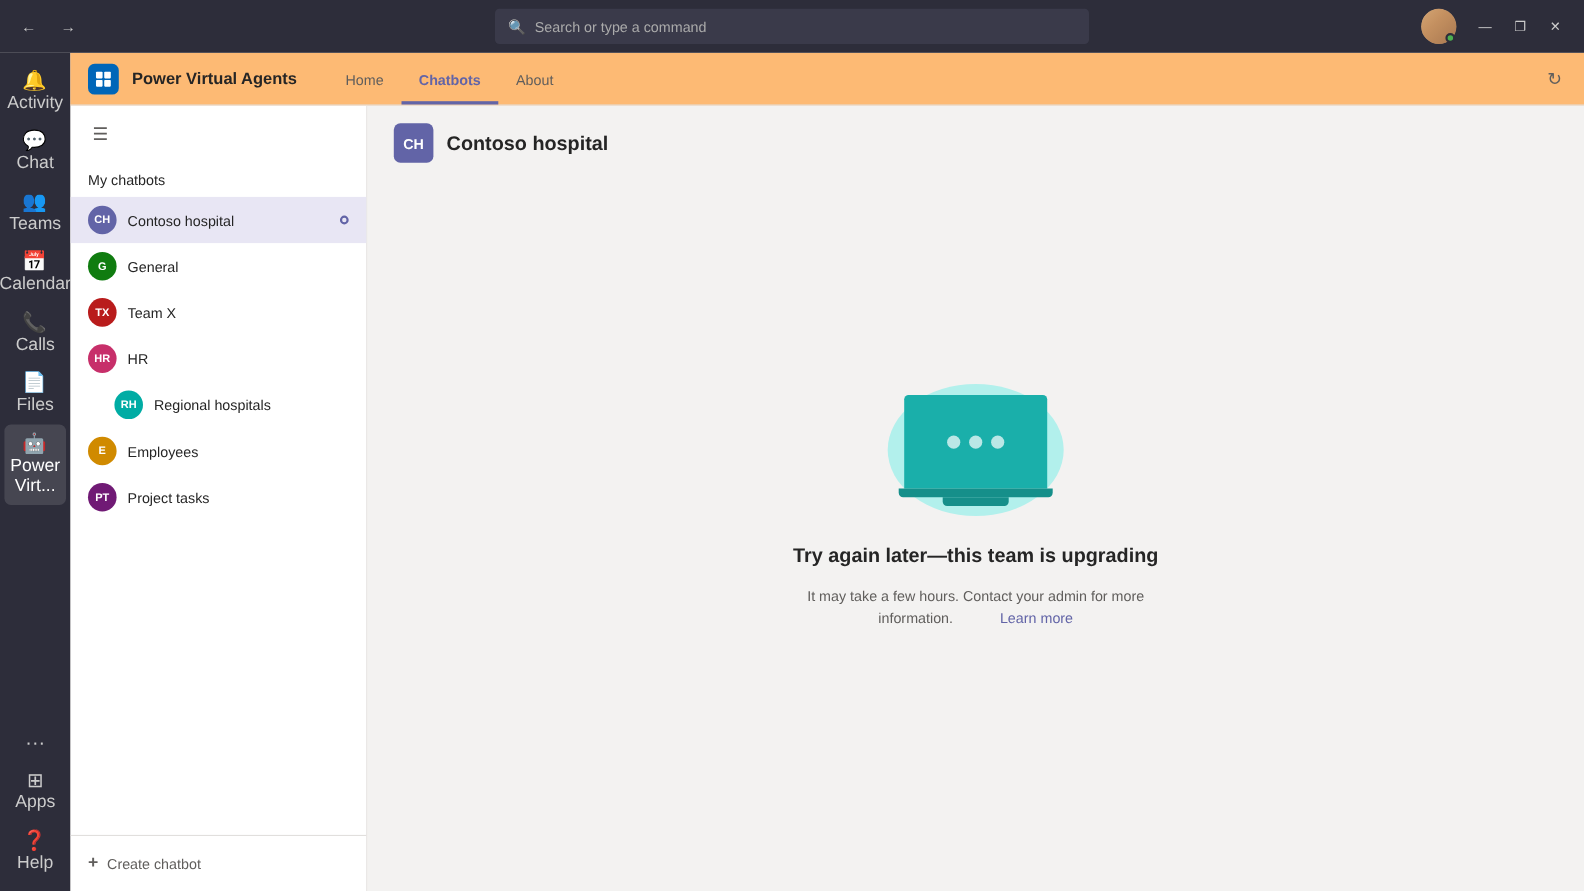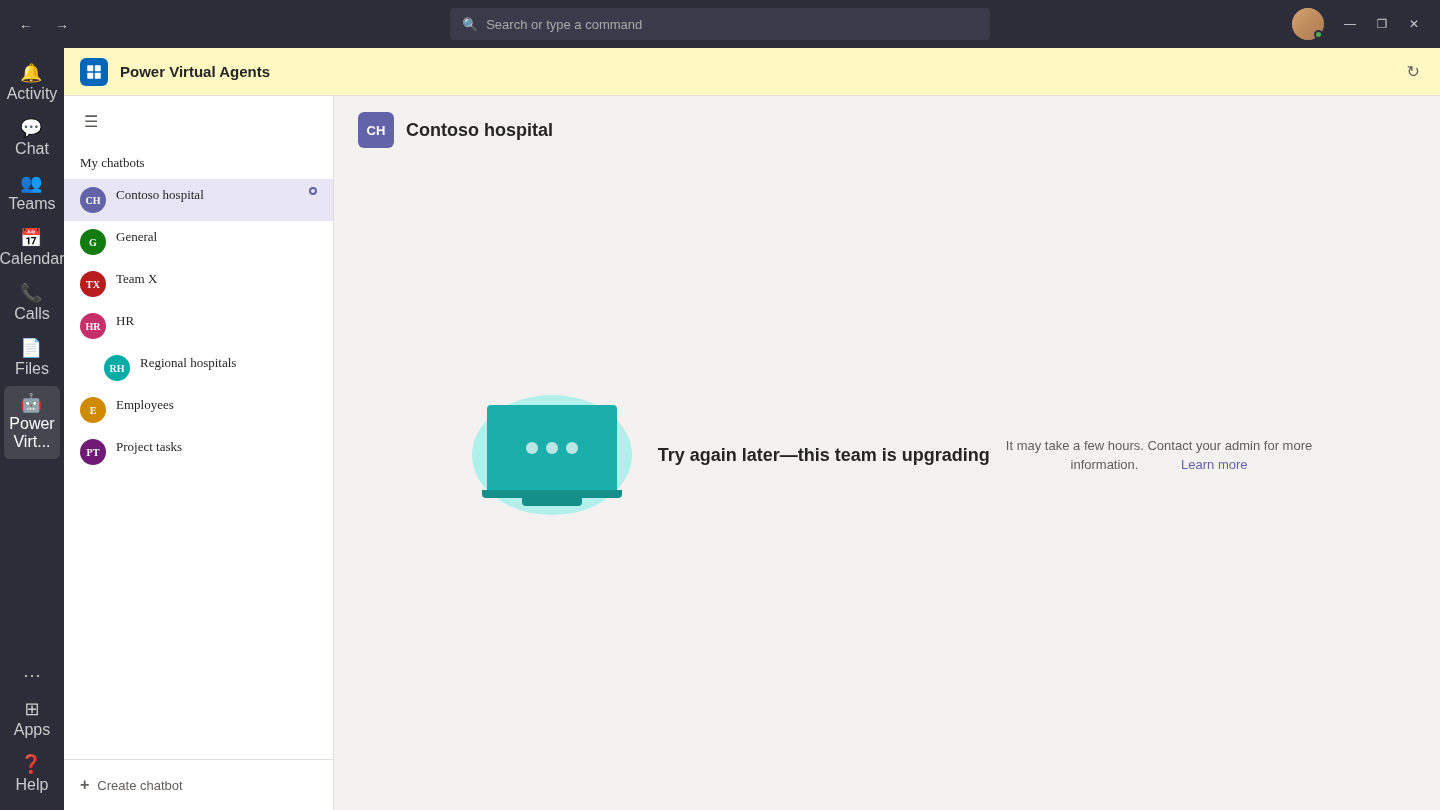--- a/index.html
+++ b/index.html
@@ -72,21 +72,21 @@
     .sidebar-item.active .sidebar-icon { color: #fff; }
     .sidebar-icon { font-size: 18px; line-height: 1; }
     .sidebar-label { font-size: 16px; text-align: center; }
     .sidebar-spacer { flex: 1; }
 
     
     .content-area { flex: 1; display: flex; flex-direction: column; }
 
     
     .app-header {
-      height: 48px; background: #fef9c3;
+      height: 48px; background: #fdba74;
       display: flex; align-items: center; padding: 0 16px;
       border-bottom: 1px solid #e1dfdd;
       gap: 12px;
     }
     .app-icon {
       width: 28px; height: 28px; border-radius: 6px;
       background: #0066b8; display: flex; align-items: center; justify-content: center;
       color: white; font-size: 14px; font-weight: bold;
     }
     .app-title { font-size: 15px; font-weight: 600; color: #252525; }
@@ -112,22 +112,22 @@
       display: flex; flex-direction: column;
     }
     .side-panel-header {
       padding: 12px 16px; display: flex; align-items: center; justify-content: space-between;
     }
     .hamburger-btn {
       background: none; border: none; cursor: pointer; color: #605e5c;
       font-size: 16px; padding: 4px;
     }
     .side-panel-item {
-      display: flex; align-items: flex-start; gap: 10px;
-      padding: 8px 16px; cursor: pointer; font-size: 13px; color: #252525; font-family: Liberation Serif, serif;
+      display: flex; align-items: center; gap: 10px;
+      padding: 8px 16px; cursor: pointer; font-size: 13px; color: #252525;
     }
     .side-panel-item.active { background: #e8e6f4; }
     .chatbot-avatar {
       width: 26px; height: 26px; border-radius: 50%;
       display: flex; align-items: center; justify-content: center;
       color: white; font-size: 10px; font-weight: bold; flex-shrink: 0;
     }
     .side-panel-label { flex: 1; white-space: nowrap; overflow: hidden; text-overflow: ellipsis; }
     .side-panel-indicator {
       width: 8px; height: 8px; border-radius: 50%;
@@ -153,21 +153,21 @@
     }
     .page-avatar {
       width: 36px; height: 36px; border-radius: 6px;
       background: #6264a7; display: flex; align-items: center; justify-content: center;
       color: white; font-size: 13px; font-weight: bold;
     }
     .page-title { font-size: 18px; font-weight: 600; color: #252525; }
 
     
     .upgrade-container {
-      flex: 1; display: flex; flex-direction: row;
+      flex: 1; display: flex; flex-direction: column;
       align-items: center; justify-content: center; gap: 16px;
       padding-bottom: 60px;
     }
     .laptop-illustration {
       width: 180px; height: 140px; position: relative;
     }
     .laptop-bg {
       width: 160px; height: 120px; background: #b2f0ec;
       border-radius: 50%; position: absolute;
       top: 10px; left: 10px;
@@ -276,20 +276,25 @@
     <div class="app-header">
       <div class="app-icon" style="background:#0066b8;">
         <svg width="18" height="18" viewBox="0 0 24 24" fill="white">
           <rect x="3" y="3" width="8" height="8" rx="1"></rect>
           <rect x="13" y="3" width="8" height="8" rx="1"></rect>
           <rect x="3" y="13" width="8" height="8" rx="1"></rect>
           <rect x="13" y="13" width="8" height="8" rx="1"></rect>
         </svg>
       </div>
       <span class="app-title">Power Virtual Agents</span>
+      <div class="app-tabs">
+        <div class="app-tab">Home</div>
+        <div class="app-tab active">Chatbots</div>
+        <div class="app-tab">About</div>
+      </div>
       <button class="header-refresh">↻</button>
     </div>
 
     <div class="main-content">
 
       <div class="side-panel">
         <div class="side-panel-header">
           <button class="hamburger-btn">☰</button>
         </div>
 

